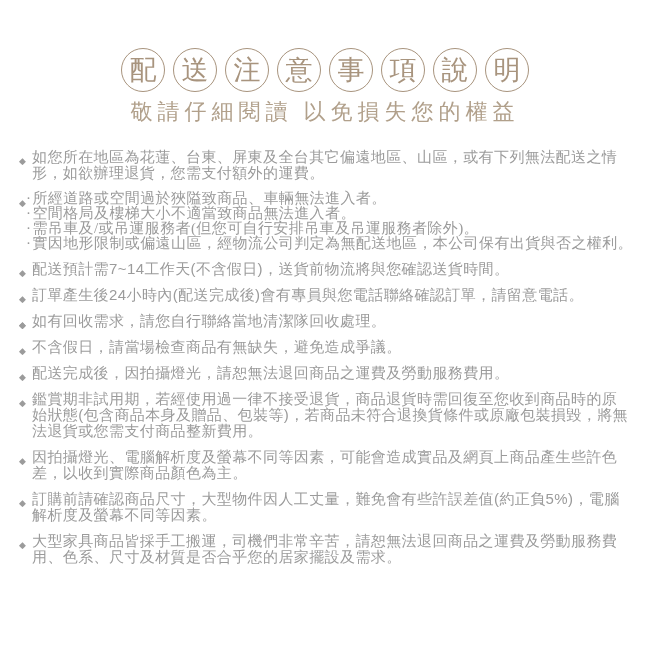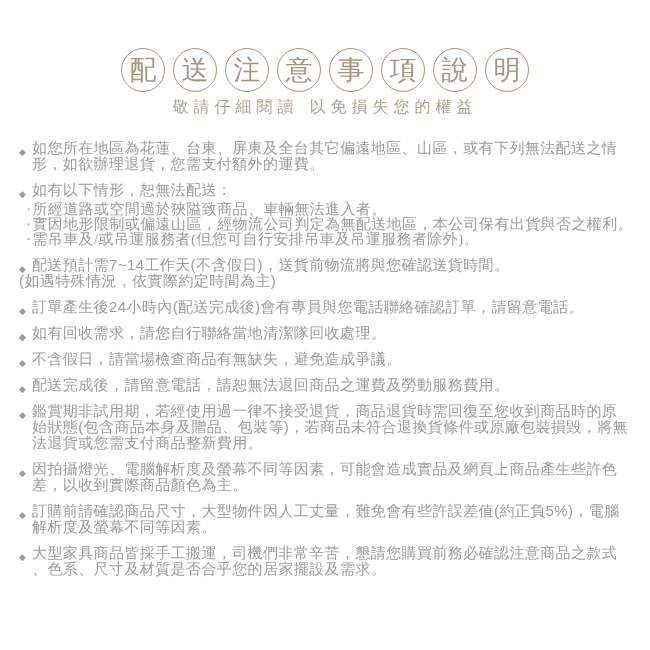--- a/index.html
+++ b/index.html
@@ -16,21 +16,21 @@
   }
   .header{padding-top:48px;text-align:center;}
   .circles{display:flex;justify-content:center;gap:8px;}
   .circle{
     width:42px;height:42px;border:1.5px solid var(--accent);border-radius:50%;
     display:flex;align-items:center;justify-content:center;
     font-size:27px;color:var(--accent);line-height:1;
   }
   .subtitle{
     margin-top:5px;color:var(--subtitle);
-    font-size:16px;letter-spacing:5px;white-space:nowrap;
+    font-size:22px;letter-spacing:5px;white-space:nowrap;
   }
   .subtitle .sp{display:inline-block;width:11px;}
   .notices{
     margin:22px 18px 0 20px;
     color:var(--text);font-size:15px;line-height:16px;letter-spacing:0.4px;
   }
   .notice{
     position:relative;padding-left:12px;margin-bottom:10px;
     line-break:anywhere;
   }
@@ -85,36 +85,36 @@
   </div>
 
   <div class="notices" id="notice-list">
   <div class="notice">
     <span class="bullet-icon">◆</span><span class="notice-text">如您所在地區為花蓮、台東、屏東及全台其它偏遠地區、山區，或有下列無法配送之情形，如欲辦理退貨，您需支付額外的運費。</span>
     
     
   </div>
 
   <div class="notice">
-    <span class="bullet-icon">◆</span><span class="notice-text">如有以下情形，恕無法配送：</span>
+    <span class="bullet-icon">◆</span>
     <div class="sub-list">
   <div class="sub-item"><span class="sub-bullet">·</span><span class="sub-text">所經道路或空間過於狹隘致商品、車輛無法進入者。</span></div>
 
+  <div class="sub-item"><span class="sub-bullet">·</span><span class="sub-text">空間格局及樓梯大小不適當致商品無法進入者。</span></div>
+
+  <div class="sub-item"><span class="sub-bullet">·</span><span class="sub-text">需吊車及/或吊運服務者(但您可自行安排吊車及吊運服務者除外)。</span></div>
 
   <div class="sub-item"><span class="sub-bullet">·</span><span class="sub-text">實因地形限制或偏遠山區，經物流公司判定為無配送地區，本公司保有出貨與否之權利。</span></div>
-
-  <div class="sub-item"><span class="sub-bullet">·</span><span class="sub-text">需吊車及/或吊運服務者(但您可自行安排吊車及吊運服務者除外)。</span></div>
 </div>
     
   </div>
 
   <div class="notice">
     <span class="bullet-icon">◆</span><span class="notice-text">配送預計需7~14工作天(不含假日)，送貨前物流將與您確認送貨時間。</span>
     
-    <div class="note-line">(如遇特殊情況，依實際約定時間為主)</div>
   </div>
 
   <div class="notice">
     <span class="bullet-icon">◆</span><span class="notice-text">訂單產生後24小時內(配送完成後)會有專員與您電話聯絡確認訂單，請留意電話。</span>
     
     
   </div>
 
   <div class="notice">
     <span class="bullet-icon">◆</span>
@@ -128,21 +128,21 @@
     
   </div>
 
   <div class="notice">
     <span class="bullet-icon">◆</span><span class="notice-text">不含假日，請當場檢查商品有無缺失，避免造成爭議。</span>
     
     
   </div>
 
   <div class="notice">
-    <span class="bullet-icon">◆</span><span class="notice-text">配送完成後，請留意電話，請恕無法退回商品之運費及勞動服務費用。</span>
+    <span class="bullet-icon">◆</span><span class="notice-text">配送完成後，因拍攝燈光，請恕無法退回商品之運費及勞動服務費用。</span>
     
     
   </div>
 
   <div class="notice">
     <span class="bullet-icon">◆</span><span class="notice-text">鑑賞期非試用期，若經使用過一律不接受退貨，商品退貨時需回復至您收到商品時的原始狀態(包含商品本身及贈品、包裝等)，若商品未符合退換貨條件或原廠包裝損毀，將無法退貨或您需支付商品整新費用。</span>
     
     
   </div>
 
@@ -152,18 +152,18 @@
     
   </div>
 
   <div class="notice">
     <span class="bullet-icon">◆</span><span class="notice-text">訂購前請確認商品尺寸，大型物件因人工丈量，難免會有些許誤差值(約正負5%)，電腦解析度及螢幕不同等因素。</span>
     
     
   </div>
 
   <div class="notice">
-    <span class="bullet-icon">◆</span><span class="notice-text">大型家具商品皆採手工搬運，司機們非常辛苦，懇請您購買前務必確認注意商品之款式、色系、尺寸及材質是否合乎您的居家擺設及需求。</span>
+    <span class="bullet-icon">◆</span><span class="notice-text">大型家具商品皆採手工搬運，司機們非常辛苦，請恕無法退回商品之運費及勞動服務費用、色系、尺寸及材質是否合乎您的居家擺設及需求。</span>
     
     
   </div>
 </div>
 </div>
 
 </body></html>

